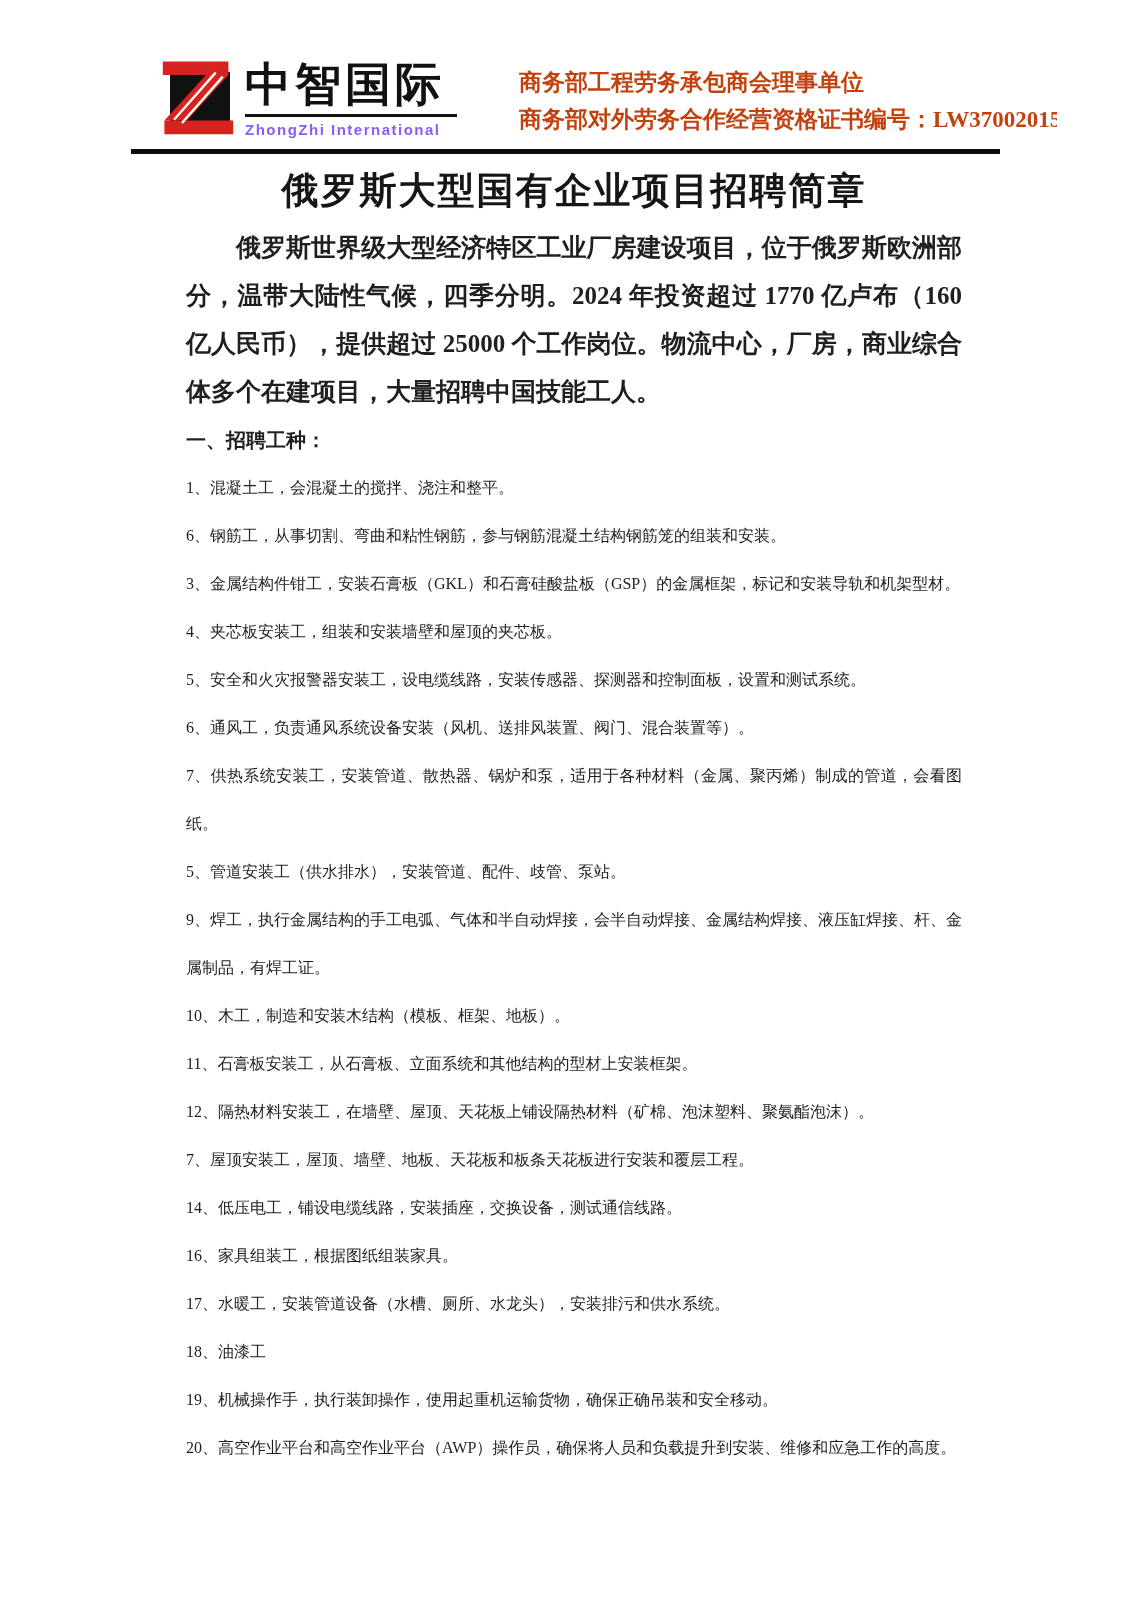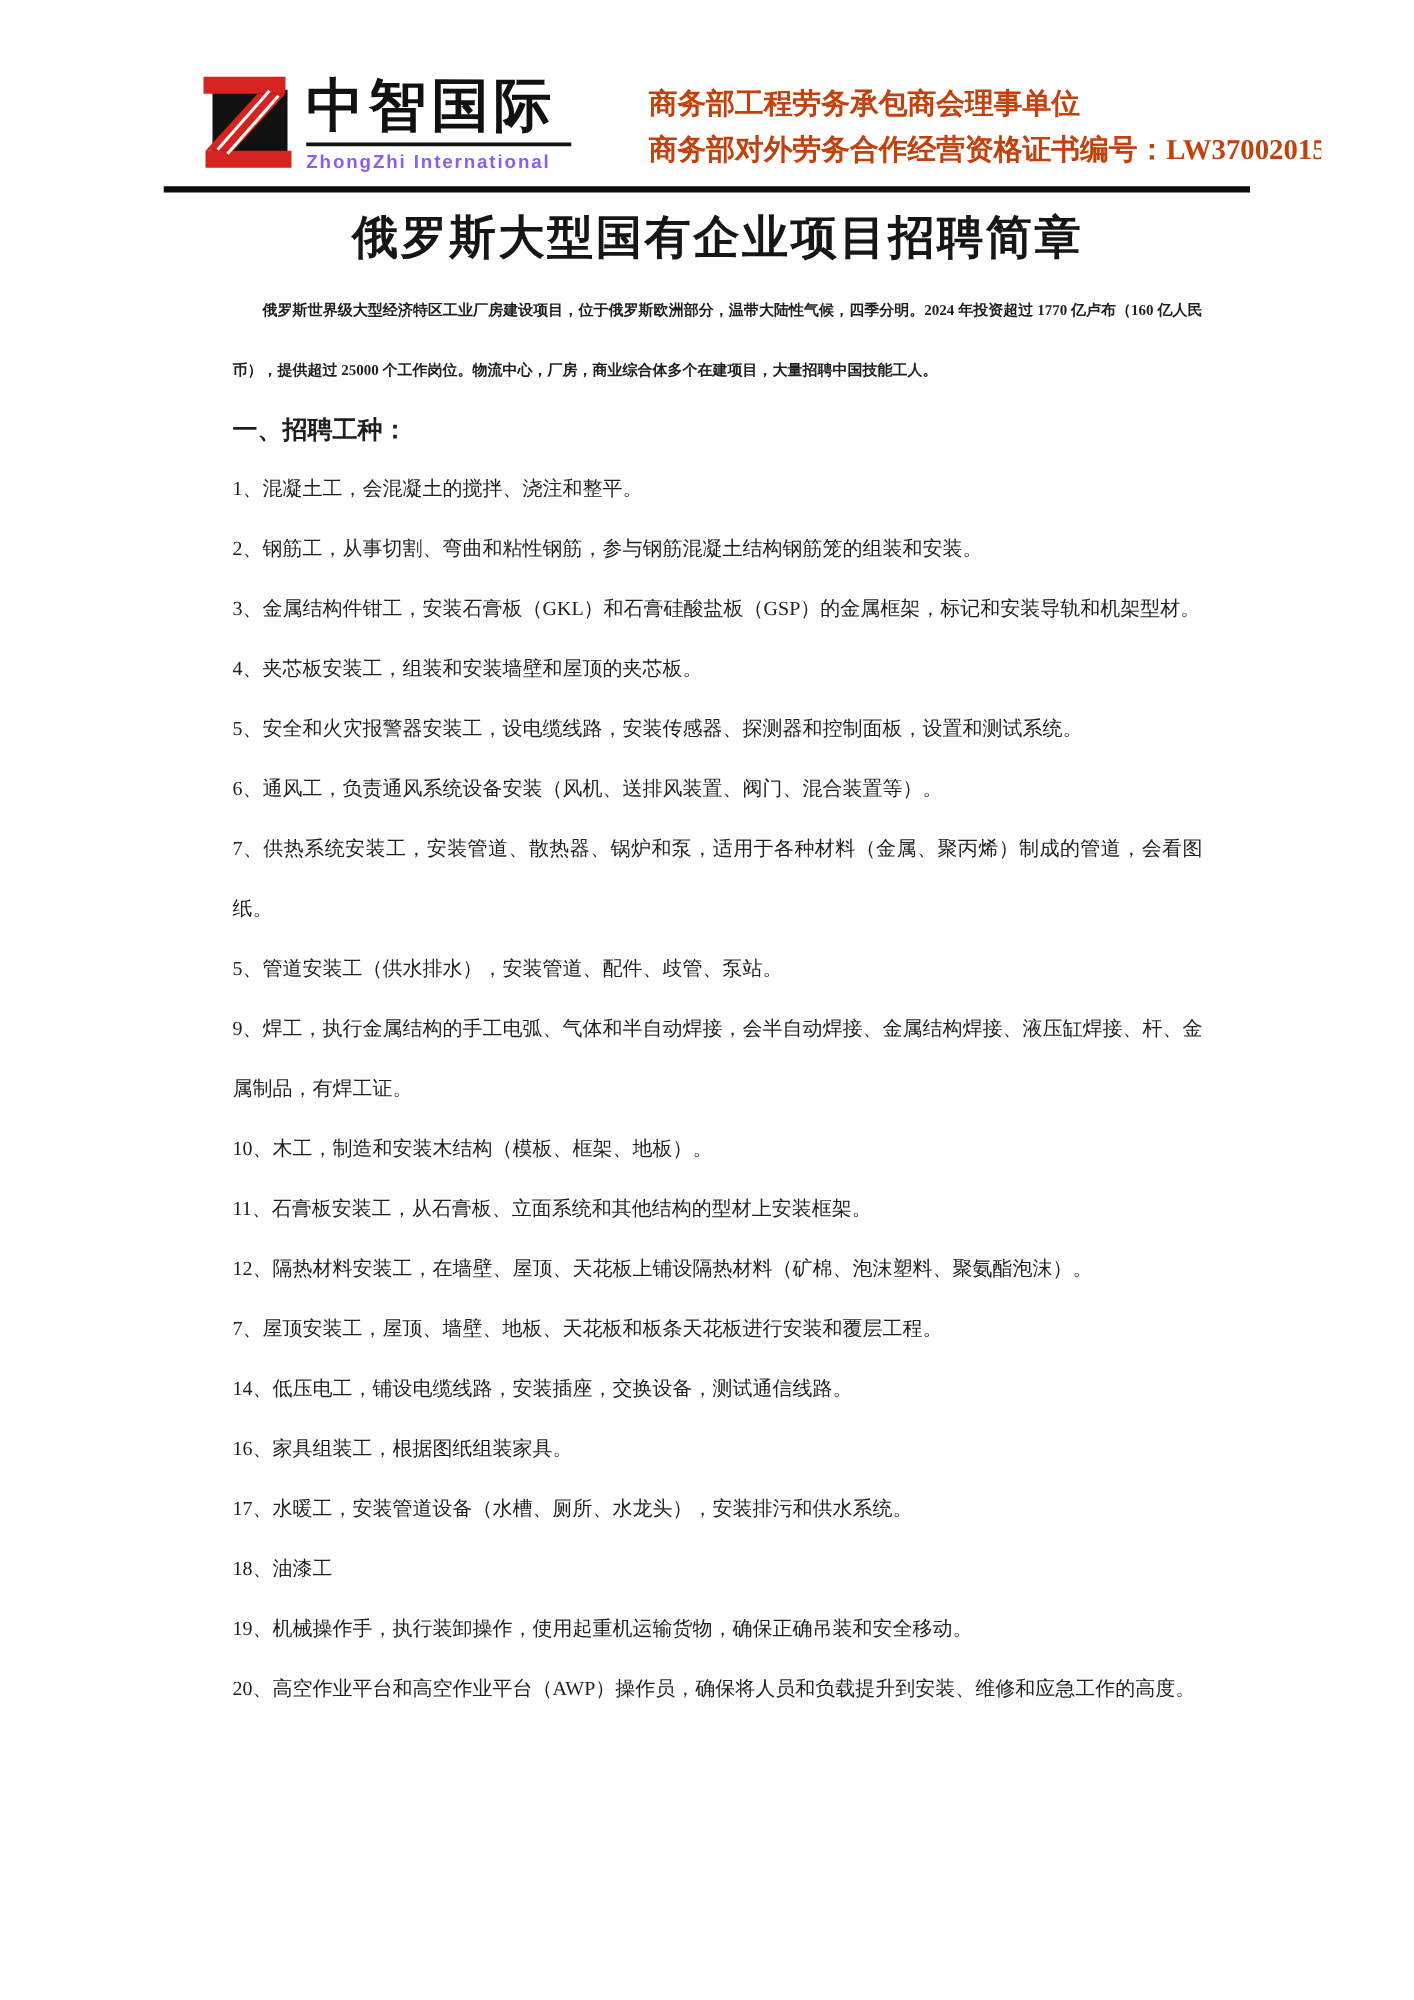--- a/index.html
+++ b/index.html
@@ -85,21 +85,21 @@
     text-align: center;
     font-weight: bold;
     font-size: 37px;
     line-height: 50px;
     letter-spacing: 2px;
     color: #161616;
   }
   .intro {
     margin: 8px 0 0 0;
     font-weight: bold;
-    font-size: 12px;
+    font-size: 25px;
     line-height: 48px;
     text-align: justify;
     text-indent: 2em;
   }
   .section-heading {
     margin: 0;
     font-weight: bold;
     font-size: 20px;
     line-height: 48px;
   }
@@ -144,21 +144,21 @@
 
   <div class="doc-body">
     <h1 class="doc-title">俄罗斯大型国有企业项目招聘简章</h1>
 
     <p class="intro">俄罗斯世界级大型经济特区工业厂房建设项目，位于俄罗斯欧洲部分，温带大陆性气候，四季分明。2024 年投资超过 1770 亿卢布（160 亿人民币），提供超过 25000 个工作岗位。物流中心，厂房，商业综合体多个在建项目，大量招聘中国技能工人。</p>
 
     <p class="section-heading">一、招聘工种：</p>
 
     <div class="job-list">
       <p class="job-item">1、混凝土工，会混凝土的搅拌、浇注和整平。</p>
-      <p class="job-item">2、钢筋工，从事切割、弯曲和粘性钢筋，参与钢筋混凝土结构钢筋笼的组装和安装。</p>
+      <p class="job-item">6、钢筋工，从事切割、弯曲和粘性钢筋，参与钢筋混凝土结构钢筋笼的组装和安装。</p>
       <p class="job-item">3、金属结构件钳工，安装石膏板（GKL）和石膏硅酸盐板（GSP）的金属框架，标记和安装导轨和机架型材。</p>
       <p class="job-item">4、夹芯板安装工，组装和安装墙壁和屋顶的夹芯板。</p>
       <p class="job-item">5、安全和火灾报警器安装工，设电缆线路，安装传感器、探测器和控制面板，设置和测试系统。</p>
       <p class="job-item">6、通风工，负责通风系统设备安装（风机、送排风装置、阀门、混合装置等）。</p>
       <p class="job-item">7、供热系统安装工，安装管道、散热器、锅炉和泵，适用于各种材料（金属、聚丙烯）制成的管道，会看图纸。</p>
       <p class="job-item">5、管道安装工（供水排水），安装管道、配件、歧管、泵站。</p>
       <p class="job-item">9、焊工，执行金属结构的手工电弧、气体和半自动焊接，会半自动焊接、金属结构焊接、液压缸焊接、杆、金属制品，有焊工证。</p>
       <p class="job-item">10、木工，制造和安装木结构（模板、框架、地板）。</p>
       <p class="job-item">11、石膏板安装工，从石膏板、立面系统和其他结构的型材上安装框架。</p>
       <p class="job-item">12、隔热材料安装工，在墙壁、屋顶、天花板上铺设隔热材料（矿棉、泡沫塑料、聚氨酯泡沫）。</p>

